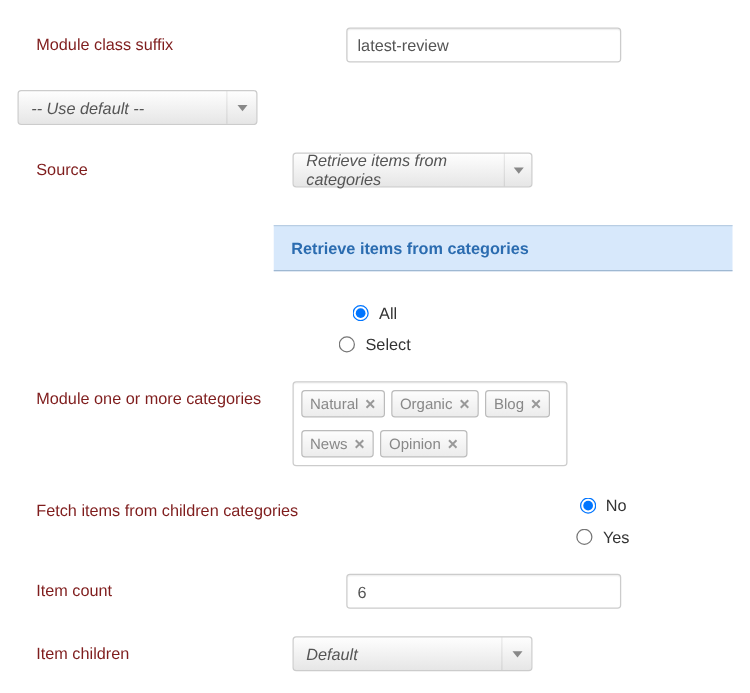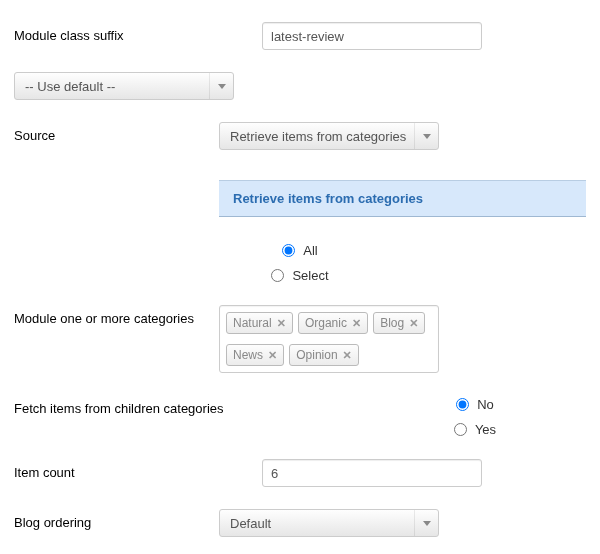--- a/index.html
+++ b/index.html
@@ -13,47 +13,49 @@
   }
   .row {
     display: flex;
     align-items: flex-start;
     margin-bottom: 22px;
   }
   .label {
     width: 205px;
     flex-shrink: 0;
     padding-top: 6px;
-    color: #000000;
+    color: #7f1d1d;
+    margin-left: 15px;
   }
   .label-wide { width: 350px; }
   .ctrl { flex: 1; }
   .text-input {
     width: 220px;
     height: 28px;
     border: 1px solid #ccc;
     border-radius: 3px;
     padding: 0 8px;
     font-size: 13px;
     color: #555;
     box-shadow: inset 0 1px 1px rgba(0,0,0,0.07);
     margin-left: 43px;
   }
   .select {
-    width: 220px;
+    width: 192px;
     height: 28px;
     border: 1px solid #ccc;
     border-radius: 3px;
     background: linear-gradient(#fefefe, #e6e6e6);
     display: flex;
     align-items: center;
     justify-content: space-between;
     padding: 0 0 0 10px;
     color: #555;
     cursor: pointer;
+    font-style: italic;
   }
   .select .arrow-box {
     width: 24px;
     height: 100%;
     border-left: 1px solid rgba(0,0,0,0.08);
     display: flex;
     align-items: center;
     justify-content: center;
   }
   .arrow-down {
@@ -199,21 +201,21 @@
 </div>
 
 <div class="row">
   <div class="label">Item count</div>
   <div class="ctrl">
     <input class="text-input" type="text" value="6" style="">
   </div>
 </div>
 
 <div class="row">
-  <div class="label">Blog ordering</div>
+  <div class="label">Item children</div>
   <div class="ctrl">
     <div class="select">
       <span>Default</span>
       <span class="arrow-box">
           <span class="arrow-down"></span>
         </span>
     </div>
   </div>
 </div>
 

